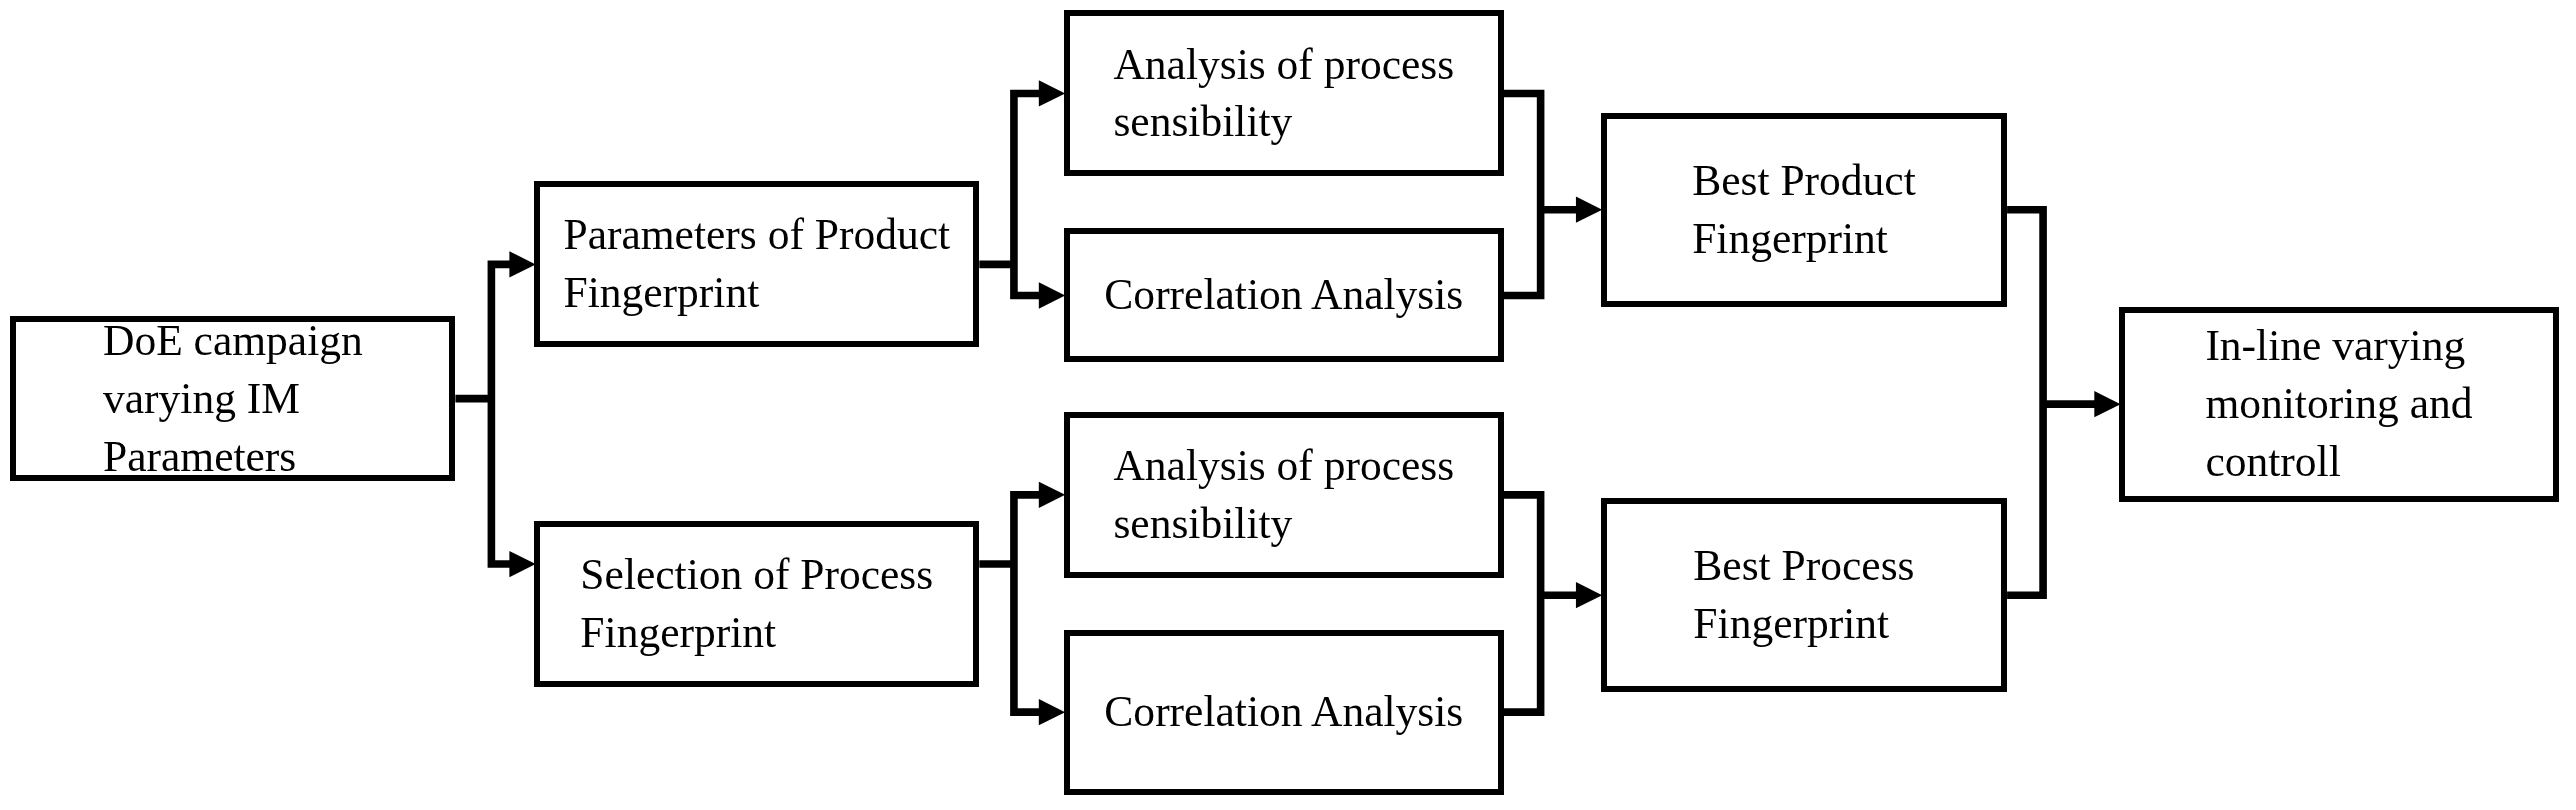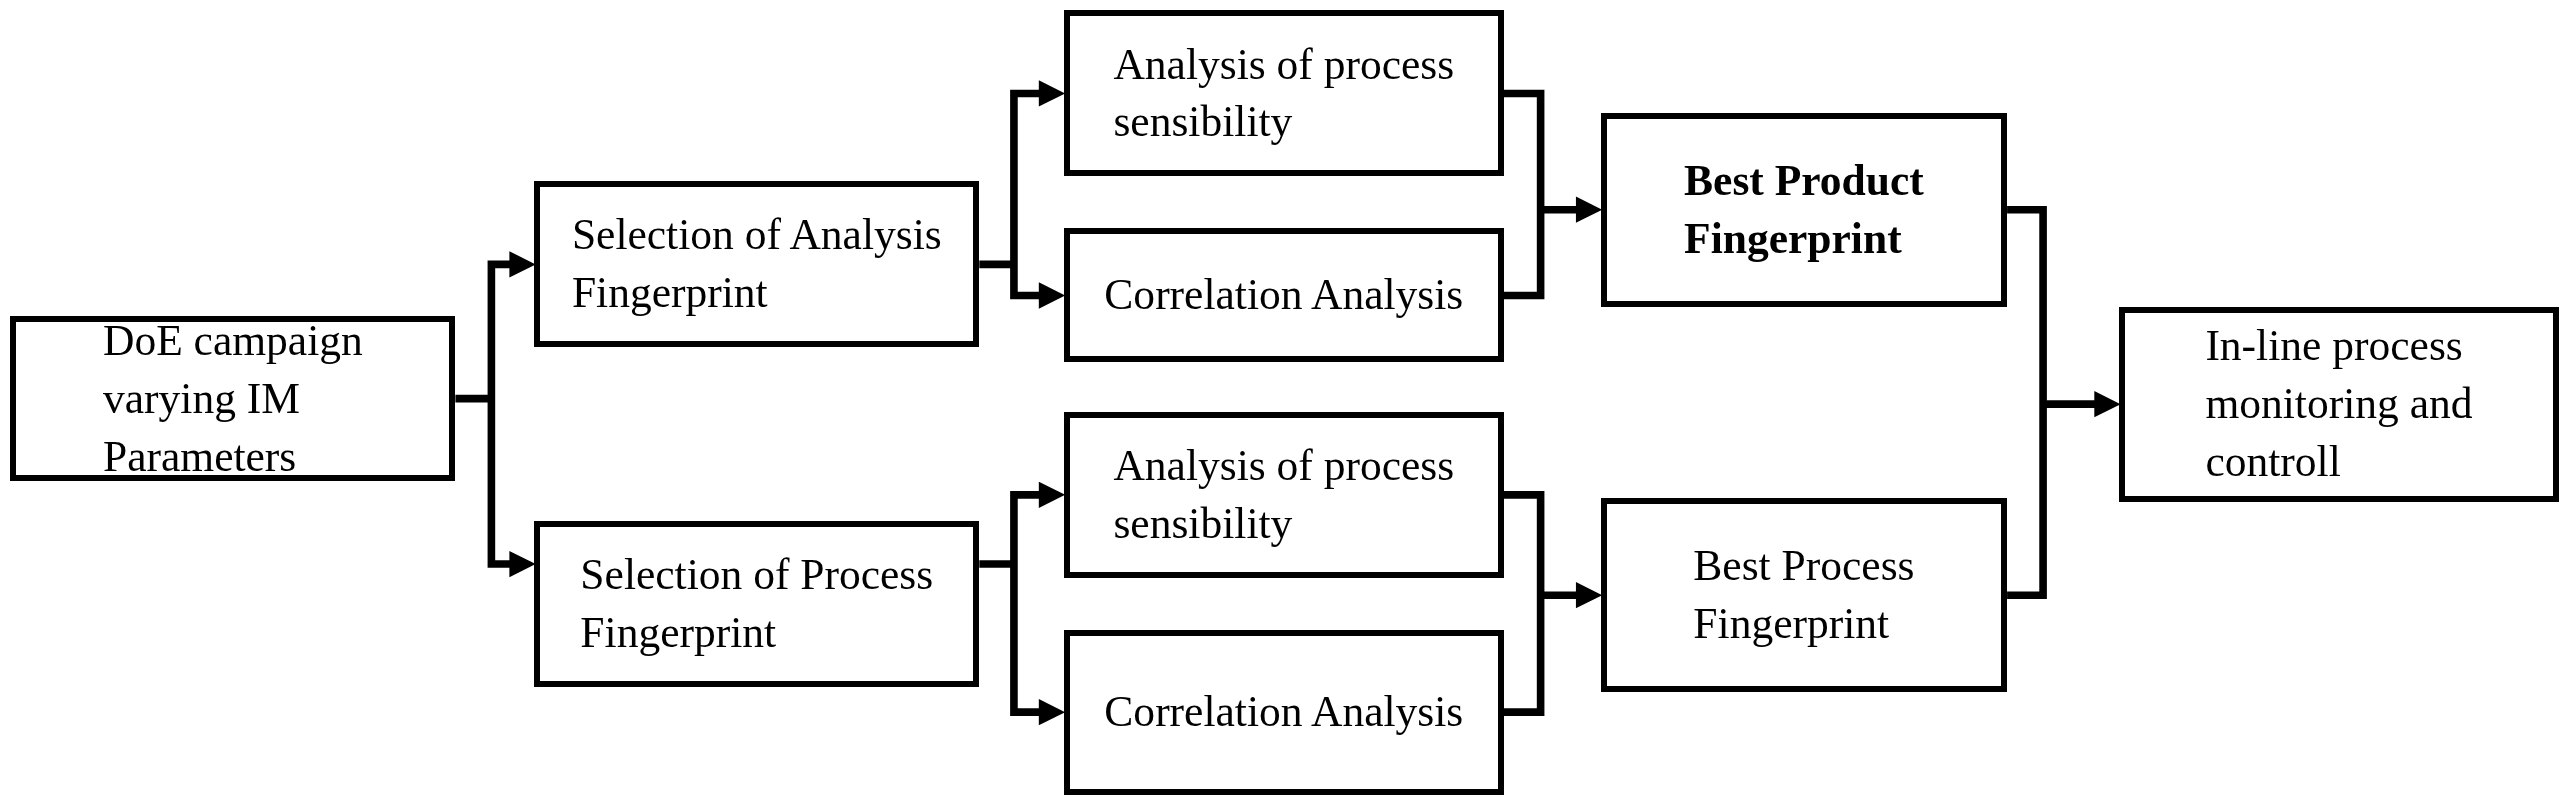--- a/index.html
+++ b/index.html
@@ -38,21 +38,21 @@
     z-index: 2;
   }
   
   .n-doe          { left: 0.4030vw;  top: 12.2783vw; width: 17.2757vw; height: 6.3944vw; }
   .n-sel-product  { left: 20.7416vw; top: 7.0392vw;  width: 17.2757vw; height: 6.4482vw; }
   .n-sel-process  { left: 20.7416vw; top: 18.6728vw; width: 17.2757vw; height: 6.4482vw; margin-top: 40px; }
   .n-an-product   { left: 41.2950vw; top: 0.4030vw;  width: 17.0876vw; height: 6.4482vw; }
   .n-corr-product { left: 41.2950vw; top: 8.8662vw;  width: 17.0876vw; height: 5.1854vw; }
   .n-an-process   { left: 41.2950vw; top: 15.9860vw; width: 17.0876vw; height: 6.4482vw; }
   .n-corr-process { left: 41.2950vw; top: 24.4492vw; width: 17.0876vw; height: 6.3944vw; }
-  .n-best-product { left: 62.1440vw; top: 4.3793vw;  width: 15.7711vw; height: 7.5228vw; font-weight: bold; }
+  .n-best-product { left: 62.1440vw; top: 4.3793vw;  width: 15.7711vw; height: 7.5228vw; }
   .n-best-process { left: 62.1440vw; top: 19.3444vw; width: 15.7711vw; height: 7.5228vw; }
   .n-inline       { left: 82.2676vw; top: 11.9022vw; width: 17.0607vw; height: 7.5766vw; }
 </style>
 </head>
 <body>
 
 <div class="stage">
 
   <svg class="wires" viewBox="0 0 3722 1171" preserveAspectRatio="none" xmlns="http://www.w3.org/2000/svg">
     <g stroke="#000000" stroke-width="11" fill="none" stroke-linejoin="miter">
@@ -78,32 +78,32 @@
       <polygon points="1539,1029 1501,1010 1501,1048"></polygon>
       <polygon points="2315,303 2277,284 2277,322"></polygon>
       <polygon points="2315,860 2277,841 2277,879"></polygon>
       <polygon points="3064,584 3026,565 3026,603"></polygon>
     </g>
   </svg>
 
   <div class="node n-doe">DoE campaign
 varying IM
 Parameters</div>
-  <div class="node n-sel-product">Selection of Analysis
+  <div class="node n-sel-product">Parameters of Product
 Fingerprint</div>
   <div class="node n-sel-process">Selection of Process
 Fingerprint</div>
   <div class="node n-an-product">Analysis of process
 sensibility</div>
   <div class="node n-corr-product">Correlation Analysis</div>
   <div class="node n-an-process">Analysis of process
 sensibility</div>
   <div class="node n-corr-process">Correlation Analysis</div>
   <div class="node n-best-product">Best Product
 Fingerprint</div>
   <div class="node n-best-process">Best Process
 Fingerprint</div>
-  <div class="node n-inline">In-line process
+  <div class="node n-inline">In-line varying
 monitoring and
 controll</div>
 
 </div>
 
 
 </body></html>

